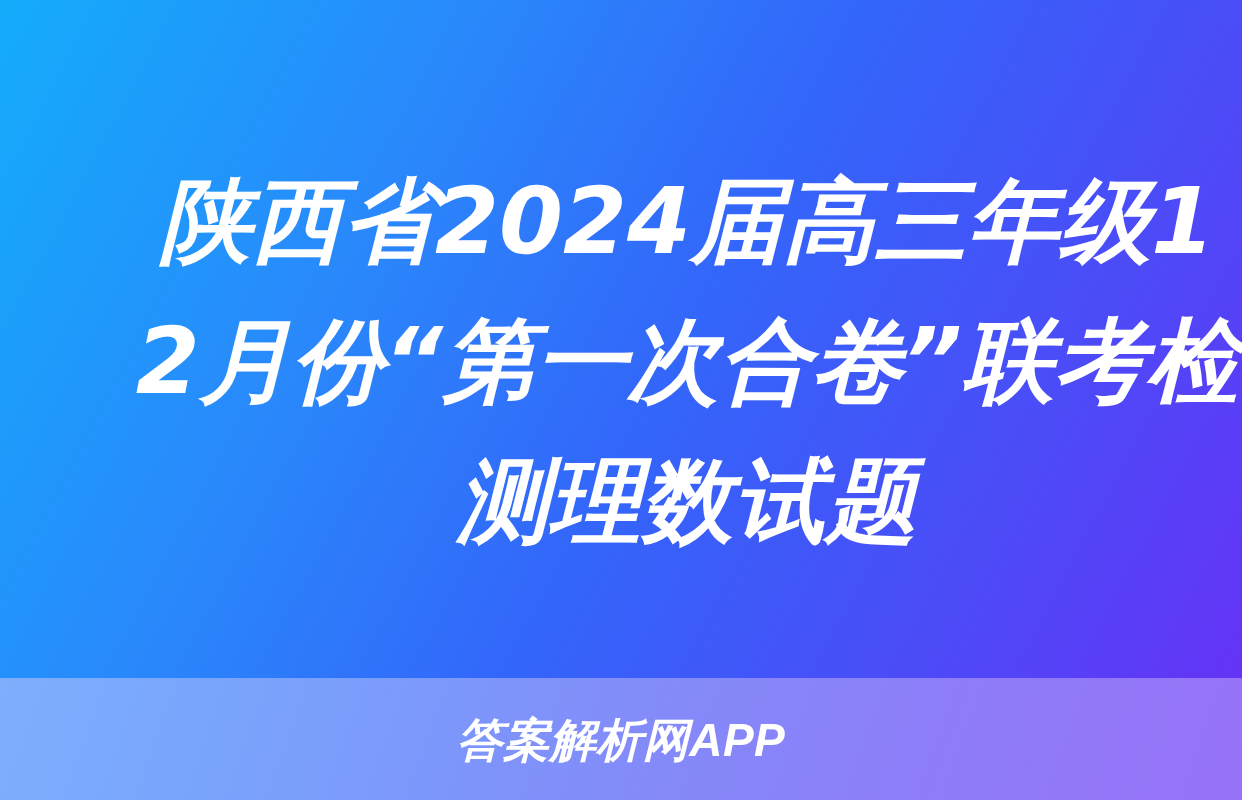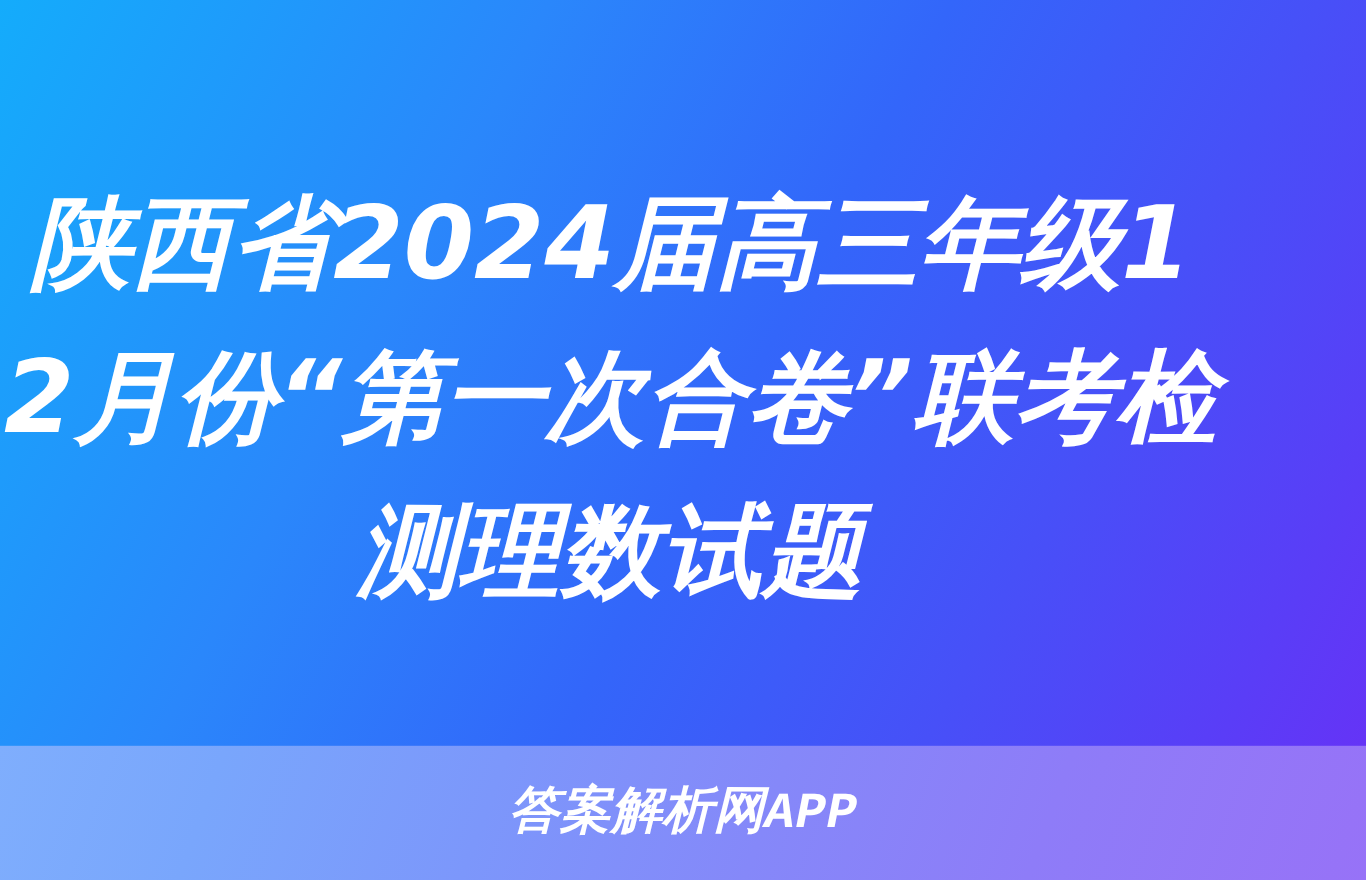--- a/index.html
+++ b/index.html
@@ -30,21 +30,21 @@
 
   
   .title-block {
     position: absolute;
     left: 0;
     top: 0;
     width: 1242px;
     height: 678px;
     display: flex;
     flex-direction: column;
-    align-items: flex-start;
+    align-items: flex-end;
     justify-content: center;
     padding-top: 46px;
     box-sizing: border-box;
   }
 
   .title-text {
     width: 1110px;
     margin: 0;
     color: #ffffff;
     font-family: "DejaVu Sans", "Liberation Sans", sans-serif;
@@ -74,21 +74,21 @@
         #8588F9 56%,
         #8E7CF8 76%,
         #9772F7 100%);
     display: flex;
     align-items: center;
     justify-content: center;
   }
 
   .watermark-text {
     color: #ffffff;
-    font-family: Liberation Mono, monospace;
+    font-family: Liberation Sans, sans-serif;
     font-size: 46px;
     font-weight: 700;
     font-style: italic;
     letter-spacing: 0.5px;
     line-height: 1;
     text-align: right;
     white-space: nowrap;
     transform: translateY(1px);
   }
 </style>

